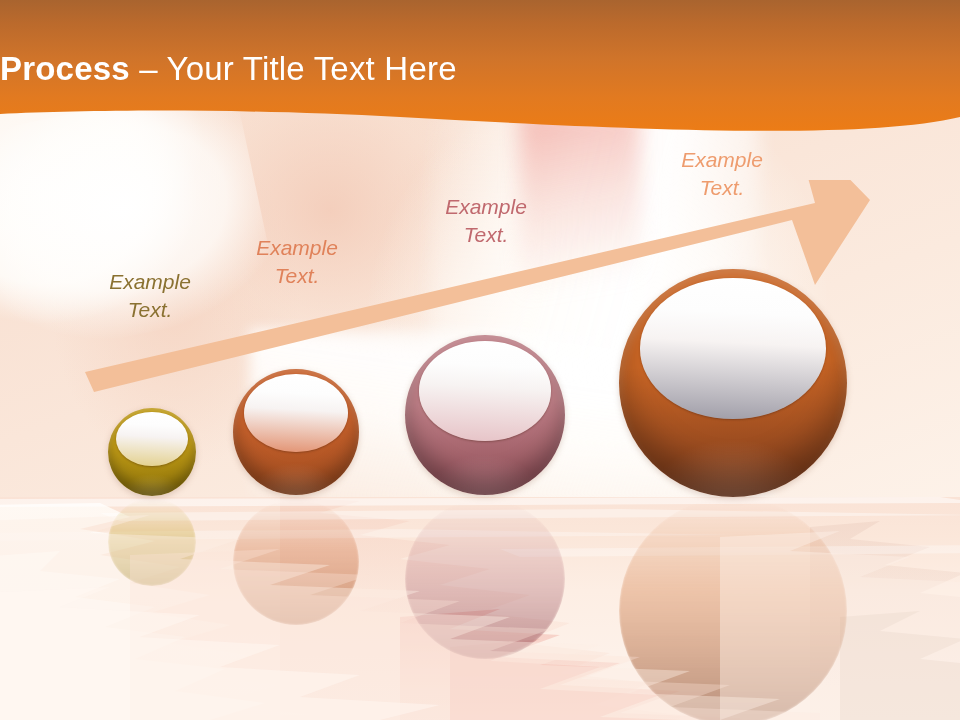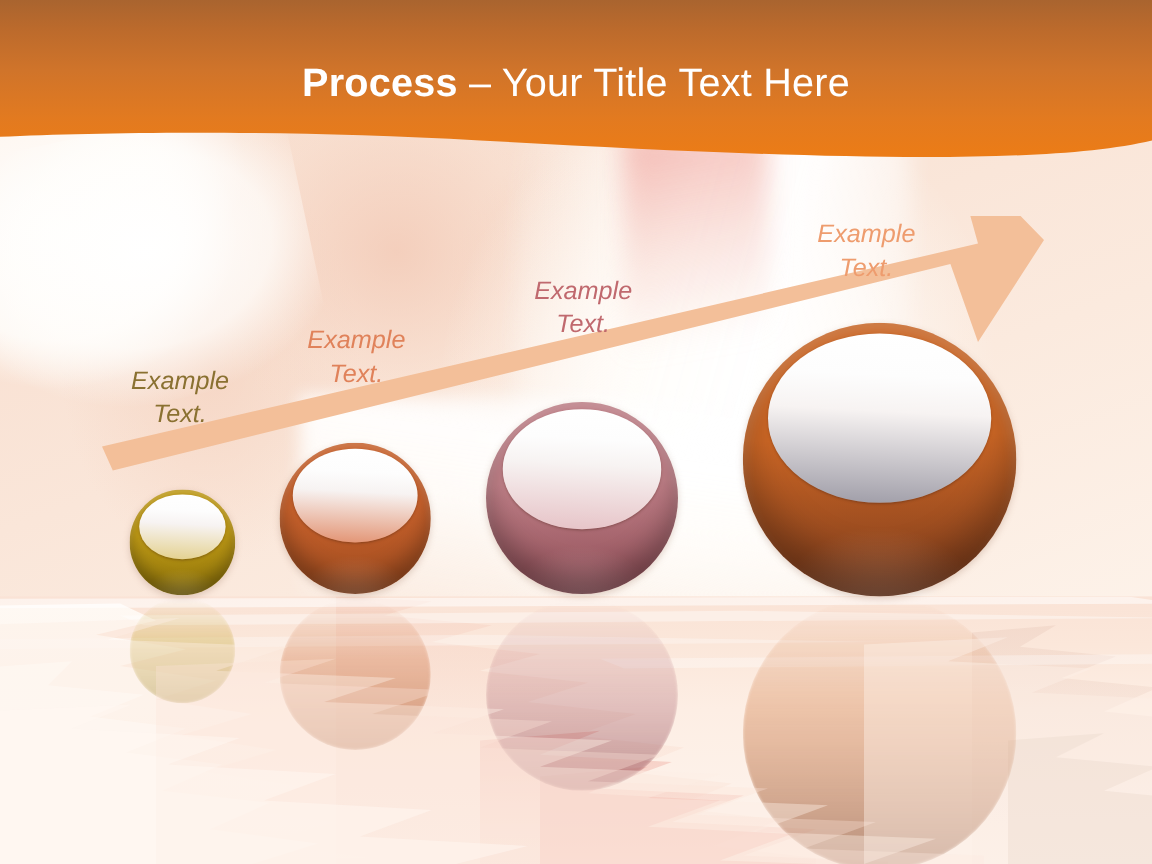--- a/index.html
+++ b/index.html
@@ -62,21 +62,21 @@
     background:linear-gradient(180deg,#fae3d6 0%,#fbe7da 18%,#fdeee4 42%,#fdf1e9 70%,#fdf3ec 100%);
   }
   .wv{position:absolute;left:-20px;width:1000px;pointer-events:none;}
 
   
   .titleband{
     position:absolute;left:0;top:0;width:960px;height:140px;
   }
   .title-text{
     position:absolute;left:0;top:49px;width:960px;
-    text-align:center;
+    text-align:left;
     font-size:33px;
     line-height:40px;
     color:#ffffff;
     letter-spacing:.2px;
     white-space:nowrap;
   }
   .title-text .bold{font-weight:bold;}
   .title-text .rest{font-weight:normal;}
 
   
@@ -92,21 +92,20 @@
   .reflection{position:absolute;border-radius:50%;pointer-events:none;}
 
   
   .label{
     position:absolute;
     font-style:italic;
     font-size:21px;
     line-height:28px;
     text-align:center;
     white-space:nowrap;
-    margin-top:36px;
   }
 </style>
 </head>
 <body>
 
 <div id="slide">
 
   <div class="bg-photo"></div>
   <div class="bg-shape s1"></div>
   <div class="bg-shape s2"></div>

